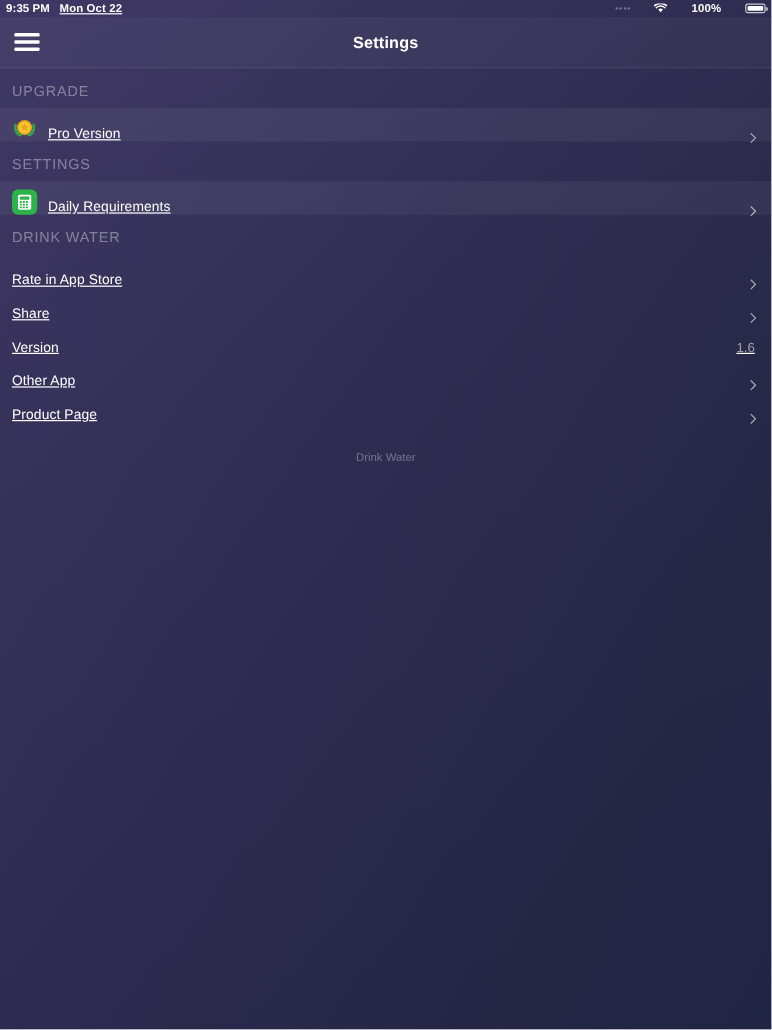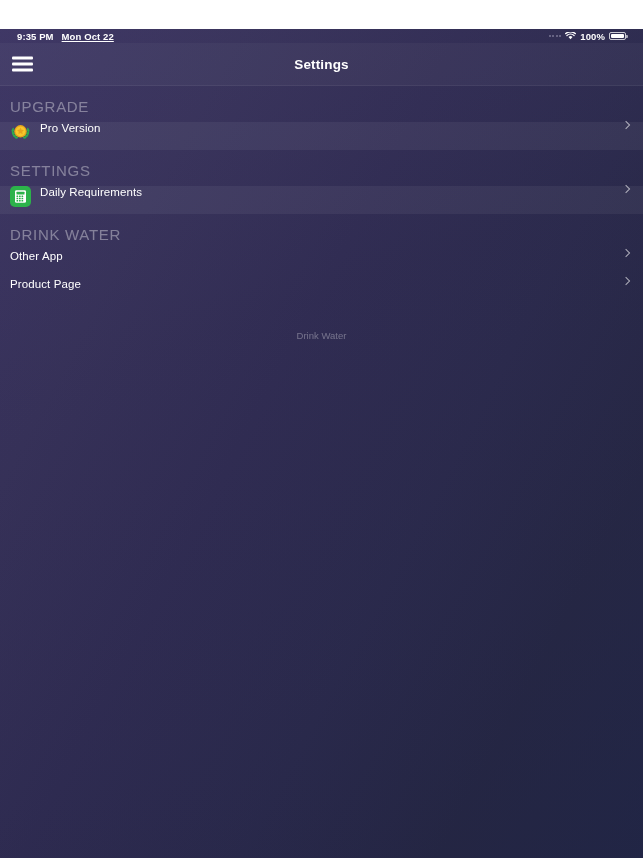--- a/index.html
+++ b/index.html
@@ -21,30 +21,29 @@
     position: absolute; inset: 0;
     background: linear-gradient(160deg, rgba(90,80,130,0.16) 0%, rgba(60,55,100,0.04) 35%, rgba(30,35,70,0.10) 70%, rgba(25,30,62,0.22) 100%);
     pointer-events: none;
   }
 
   
   .statusbar {
     position: relative; z-index: 3;
     height: 14px;
     display: flex; align-items: center;
-    padding: 0 17px;
+    padding: 0 5px;
     font-size: 9.5px;
     font-weight: bold;
     color: #ffffff;
     letter-spacing: 0.1px;
-    margin-top: 29px;
   }
   .sb-time { margin-right: 8px; }
   .sb-date { font-weight: bold; text-decoration: underline; }
-  .sb-right { margin-left: auto; display: flex; align-items: center; gap: 4px; }
+  .sb-right { margin-left: auto; display: flex; align-items: center; gap: 20px; }
   .sb-dots { display:flex; align-items:flex-end; gap:1.5px; opacity:.45; }
   .sb-dots i { display:block; width:2px; height:2px; background:#cfcde0; border-radius:50%; }
   .wifi { position: relative; width: 11px; height: 8px; }
   .wifi svg { display:block; }
   .sb-batt-pct { font-weight: bold; font-size: 9.5px; }
   .batt {
     width: 17px; height: 8px;
     border: 1px solid rgba(255,255,255,.75);
     border-radius: 2px;
     position: relative;
@@ -74,33 +73,34 @@
   .hamburger span { display:block; height: 2.6px; background: #ffffff; border-radius: 1px; }
   .nav-title {
     flex: 1; text-align: center;
     font-size: 13.5px; font-weight: bold; color: #ffffff;
     letter-spacing: 0.15px;
   }
 
   
   .list { position: relative; z-index: 2; }
   .section-header {
-    font-size: 15px;
+    font-size: 12px;
     letter-spacing: 0.7px;
     color: rgba(255,255,255,0.38);
     padding: 12px 0 7px 10px;
     text-transform: uppercase;
   }
   .group-highlight { background: rgba(255,255,255,0.055); }
 
   .row {
-    display: flex; align-items: flex-start;
+    display: flex; align-items: flex-end;
     height: 28px;
     padding: 0 12px 0 10px;
     position: relative;
+    text-decoration: underline;
   }
   .row.with-icon { height: 28px; }
   .row-icon {
     width: 21px; height: 21px;
     border-radius: 5px;
     margin-right: 9px;
     flex: none;
     display: flex; align-items: center; justify-content: center;
     overflow: hidden;
   }
@@ -219,20 +219,34 @@
               <rect x="8.5" y="11.0" width="1.7" height="1.5" rx="0.3"></rect>
             </g>
           </svg>
         </span>
         <span class="row-label">Daily Requirements</span>
         <span class="chevron"></span>
       </div>
     </div>
 
     <div class="section-header">DRINK WATER</div>
+    <div>
+      <div class="row">
+        <span class="row-label">Rate in App Store</span>
+        <span class="chevron"></span>
+      </div>
+      <div class="row">
+        <span class="row-label">Share</span>
+        <span class="chevron"></span>
+      </div>
+      <div class="row">
+        <span class="row-label">Version</span>
+        <span class="row-value">1.6</span>
+      </div>
+    </div>
 
     <div>
       <div class="row">
         <span class="row-label">Other App</span>
         <span class="chevron"></span>
       </div>
       <div class="row">
         <span class="row-label">Product Page</span>
         <span class="chevron"></span>
       </div>

